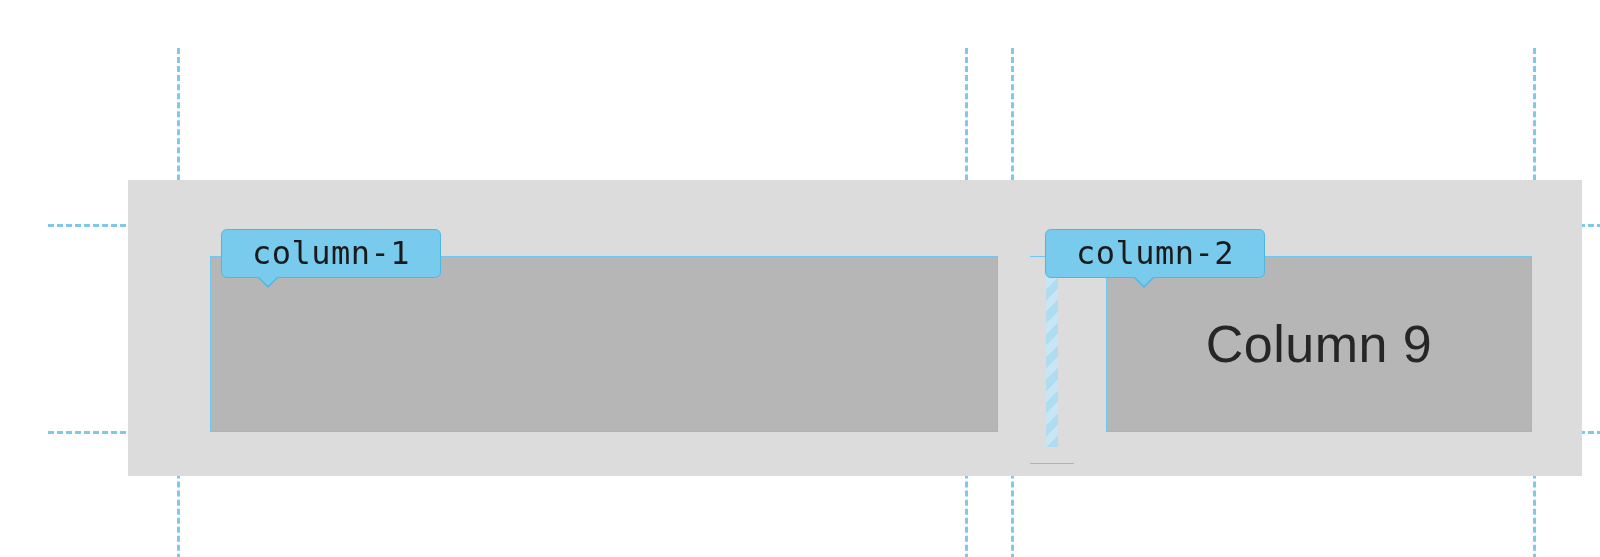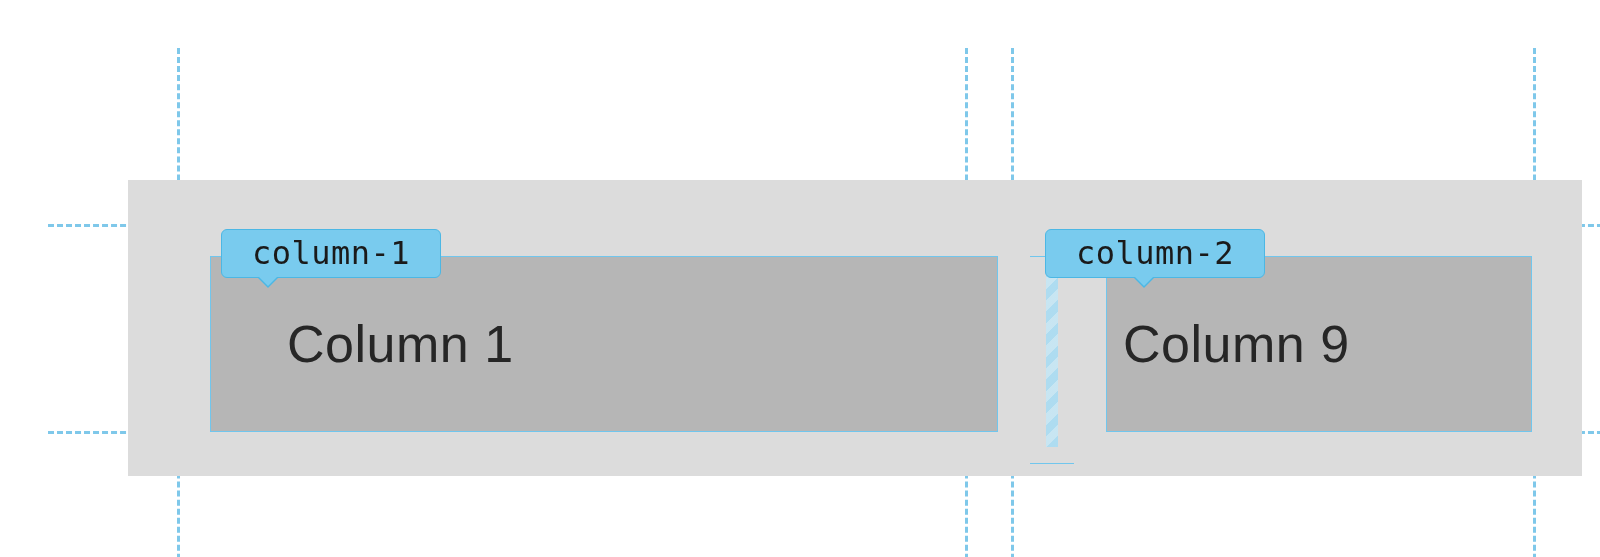--- a/index.html
+++ b/index.html
@@ -58,21 +58,21 @@
         -45deg,
         #a6dcf4 0px,
         #a6dcf4 8px,
         #c4e7f6 8px,
         #c4e7f6 16px
       );
       opacity: 0.85;
     }
     .col-2 {
       flex: 1;
-      justify-content: flex-start;
+      justify-content: center;
       padding-left: 0;
     }
 
     
     .badge {
       position: absolute;
       top: -44px;
       background: #79cbee;
       border: 1px solid #4cb7e4;
       border-radius: 6px;
@@ -140,21 +140,20 @@
 <div class="guide-v gv3"></div>
 <div class="guide-v gv4"></div>
 
 <div class="grid-container">
   <div class="grid-track">
 
     <div class="col col-1">
       <div class="badge badge-1">
         <span>column-1</span>
       </div>
-      <span>Column 1</span>
     </div>
 
     <div class="gap">
       <div class="gap-hatch"></div>
     </div>
 
     <div class="col col-2">
       <div class="badge badge-2">
         <span>column-2</span>
       </div>

